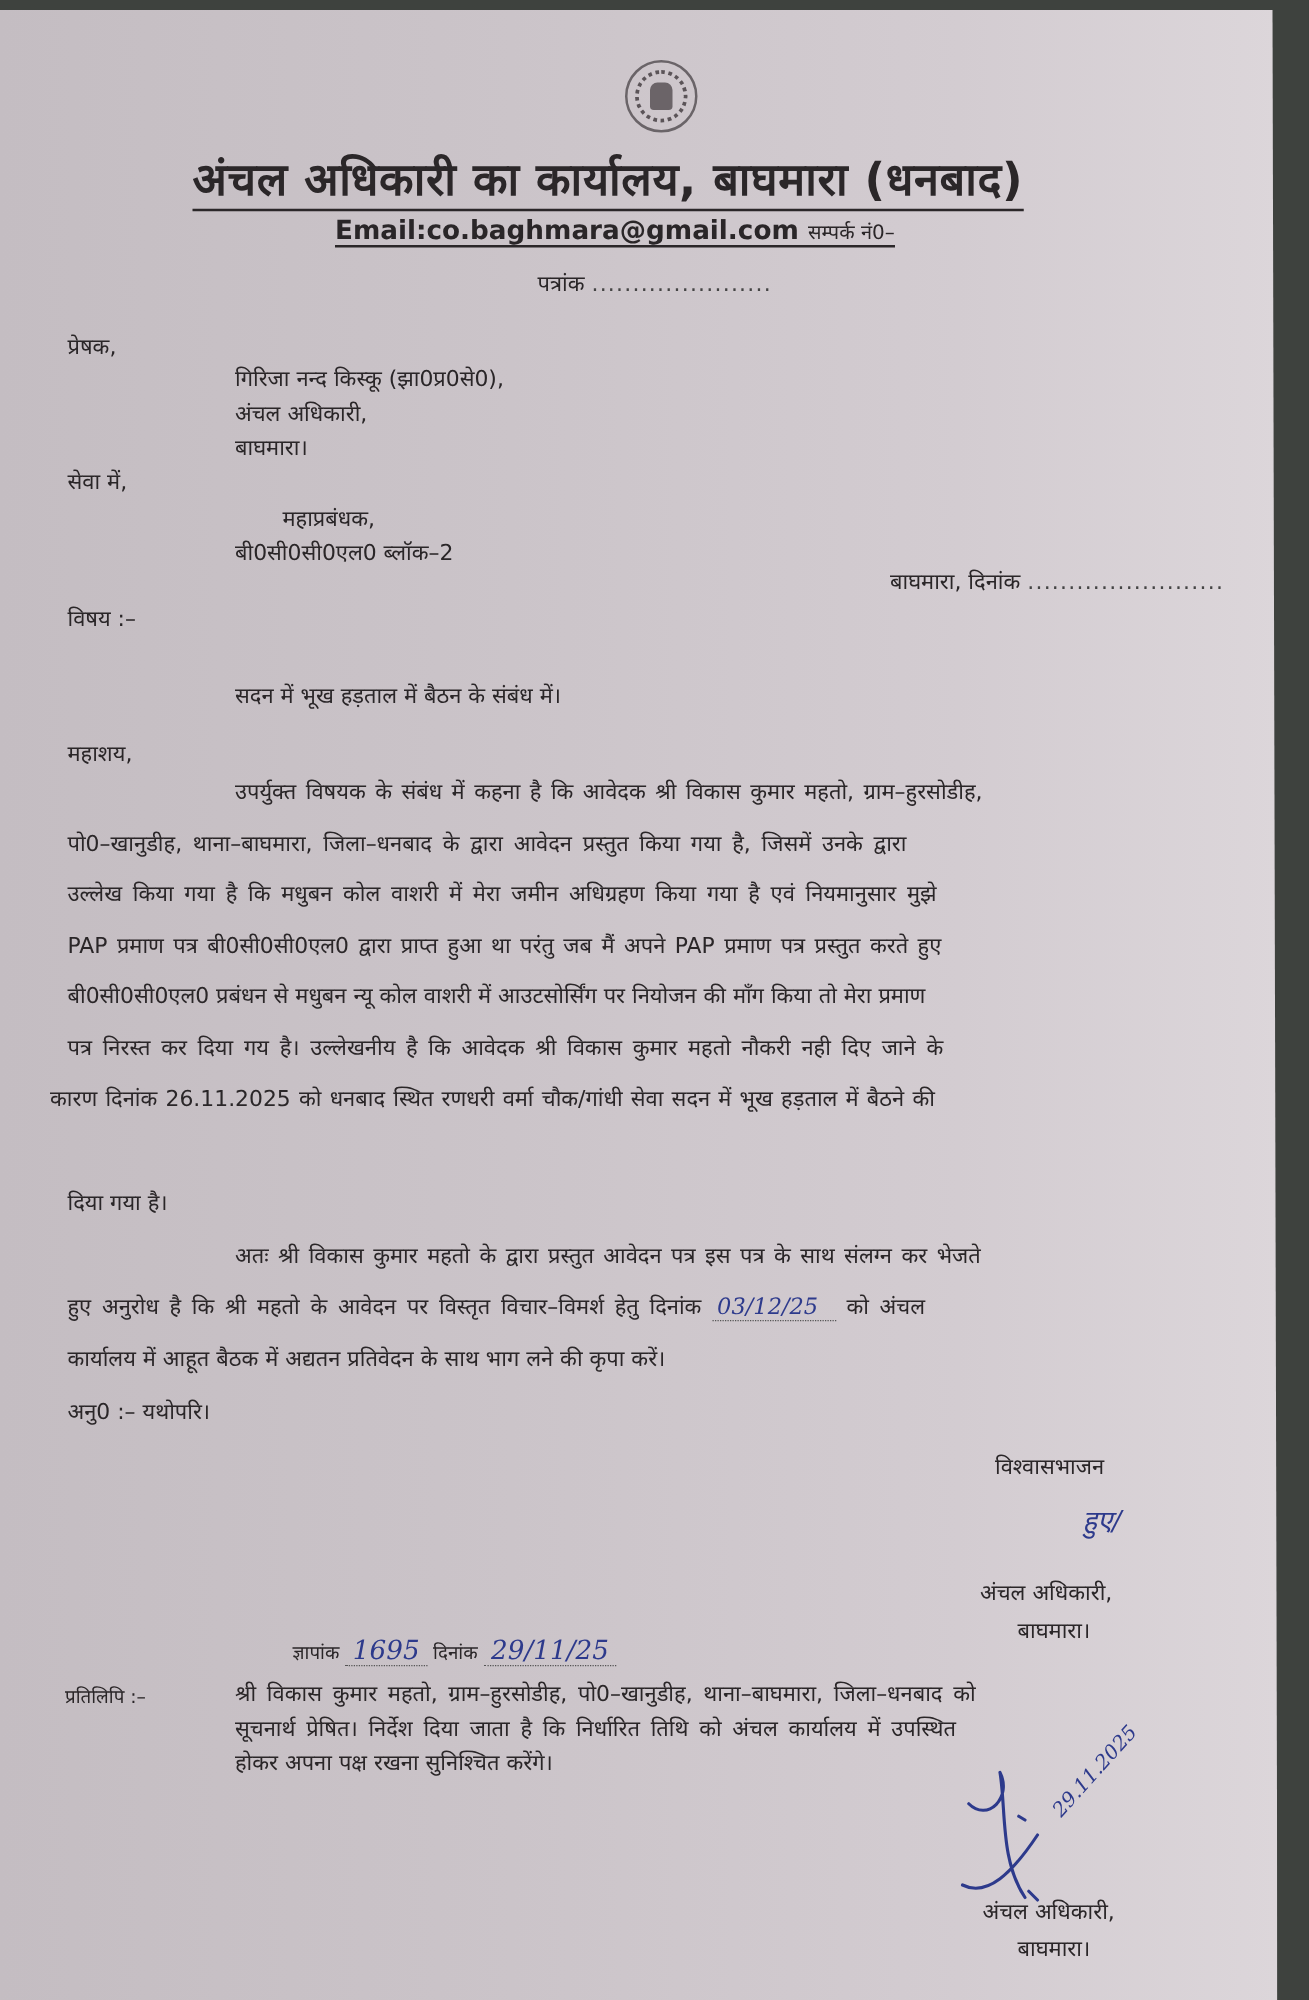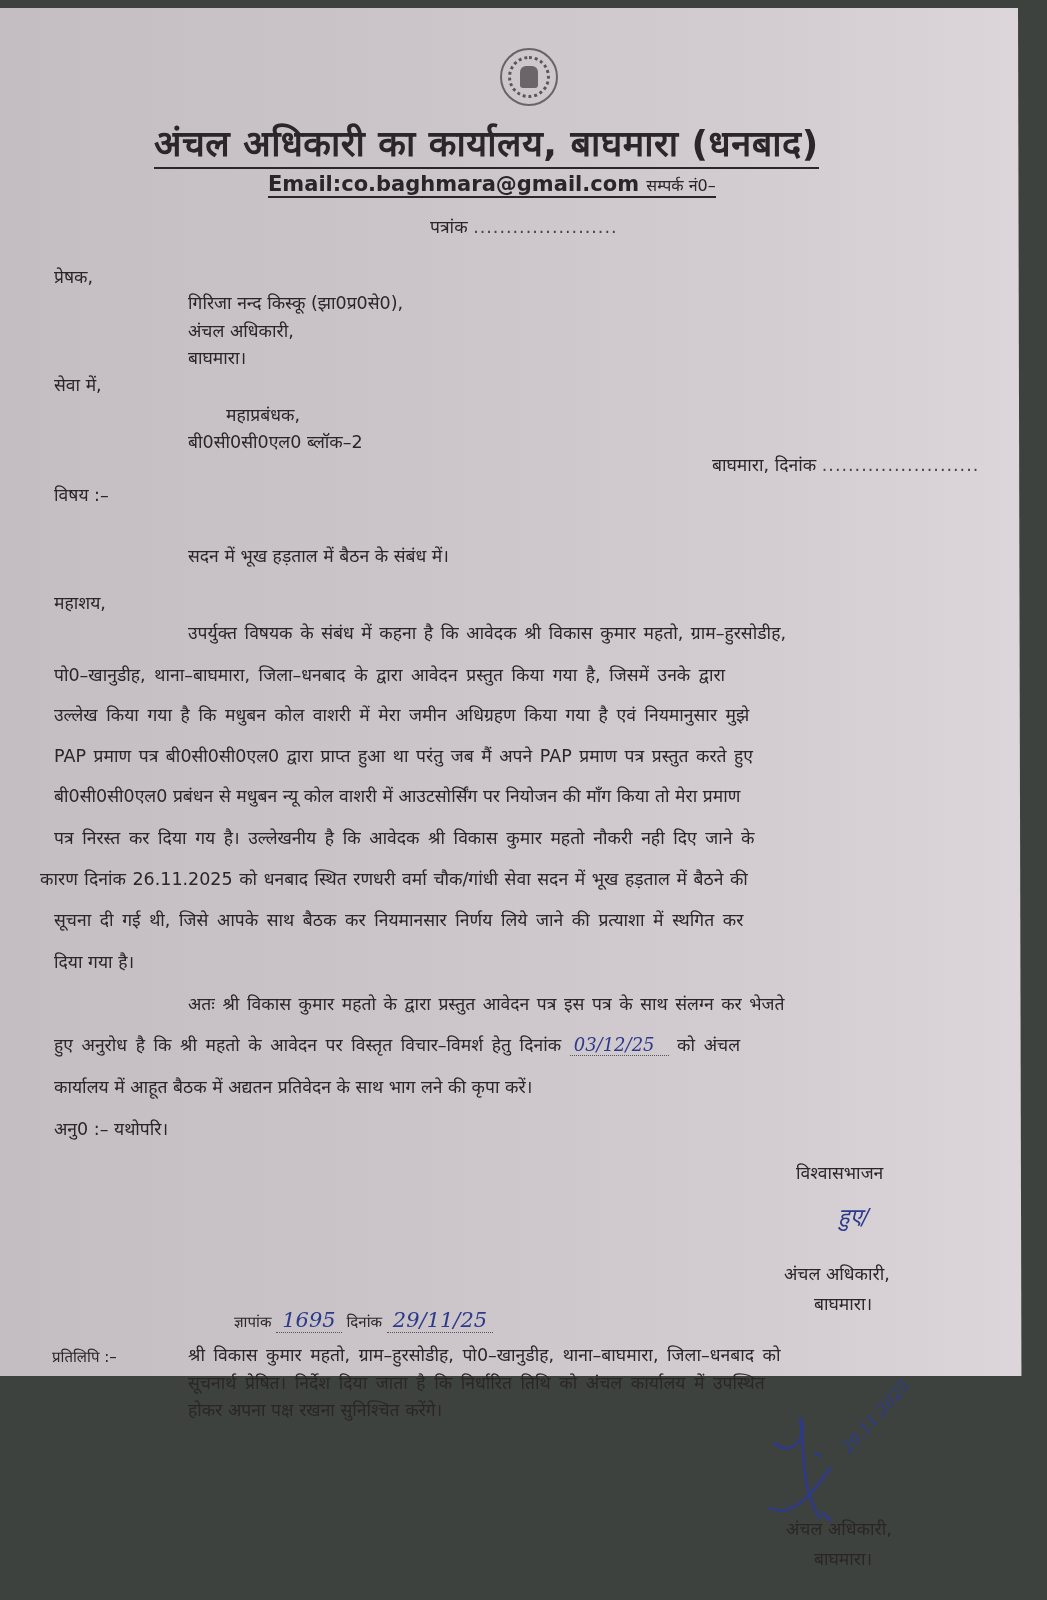--- a/index.html
+++ b/index.html
@@ -5,21 +5,21 @@
   html, body { margin: 0; padding: 0; }
   body {
     width: 1047px; height: 1600px; overflow: hidden;
     background: #3e423e;
     font-family: "DejaVu Sans", "Liberation Sans", sans-serif;
     color: #2a2628;
     position: relative;
   }
   .paper {
     position: absolute; left: 0; top: 8px;
-    width: 1022px; height: 1368px;
+    width: 1022px; height: 1592px;
     background: linear-gradient(90deg, #c4bdc2 0%, #cbc4c9 40%, #d3ccd1 75%, #dcd6da 100%);
     clip-path: polygon(0 0, 1018px 0, 1022px 1592px, 0 1592px);
   }
   .abs { position: absolute; white-space: nowrap; }
   .emblem {
     position: absolute; left: 500px; top: 40px; width: 58px; height: 58px;
     border-radius: 50%; border: 2px solid #6a6468;
     box-sizing: border-box;
     display: flex; align-items: center; justify-content: center;
   }
@@ -89,35 +89,34 @@
 
   <div class="abs line" style="left:54px; top:582px;">महाशय,</div>
 
   <div class="abs line" style="left:188px; top:612px; word-spacing:2px;">उपर्युक्त विषयक के संबंध में कहना है कि आवेदक श्री विकास कुमार महतो, ग्राम–हुरसोडीह,</div>
   <div class="abs line" style="left:54px; top:654px; word-spacing:3px;">पो0–खानुडीह, थाना–बाघमारा, जिला–धनबाद के द्वारा आवेदन प्रस्तुत किया गया है, जिसमें उनके द्वारा</div>
   <div class="abs line" style="left:54px; top:694px; word-spacing:3px;">उल्लेख किया गया है कि मधुबन कोल वाशरी में मेरा जमीन अधिग्रहण किया गया है एवं नियमानुसार मुझे</div>
   <div class="abs line" style="left:54px; top:735px; word-spacing:2px;">PAP प्रमाण पत्र बी0सी0सी0एल0 द्वारा प्राप्त हुआ था परंतु जब मैं अपने PAP प्रमाण पत्र प्रस्तुत करते हुए</div>
   <div class="abs line" style="left:54px; top:775px; word-spacing:0px;">बी0सी0सी0एल0 प्रबंधन से मधुबन न्यू कोल वाशरी में आउटसोर्सिंग पर नियोजन की माँग किया तो मेरा प्रमाण</div>
   <div class="abs line" style="left:54px; top:817px; word-spacing:3px;">पत्र निरस्त कर दिया गय है। उल्लेखनीय है कि आवेदक श्री विकास कुमार महतो नौकरी नही दिए जाने के</div>
   <div class="abs line" style="left:40px; top:858px; word-spacing:1px;">कारण दिनांक 26.11.2025 को धनबाद स्थित रणधरी वर्मा चौक/गांधी सेवा सदन में भूख हड़ताल में बैठने की</div>
-  <div class="abs line" style="left:54px; top:899px; word-spacing:3px;">सूचना दी गई थी, जिसे आपके साथ बैठक कर नियमानसार निर्णय लिये जाने की प्रत्याशा में स्थगित कर</div>
   <div class="abs line" style="left:54px; top:941px;">दिया गया है।</div>
 
   <div class="abs line" style="left:188px; top:983px; word-spacing:2px;">अतः श्री विकास कुमार महतो के द्वारा प्रस्तुत आवेदन पत्र इस पत्र के साथ संलग्न कर भेजते</div>
   <div class="abs line" style="left:54px; top:1024px; word-spacing:3px;">
     <span>हुए अनुरोध है कि श्री महतो के आवेदन पर विस्तृत विचार–विमर्श हेतु दिनांक</span>
     <span class="hand" style="border-bottom:1px dotted #555; font-size:18px; padding:0 14px 0 4px;">03/12/25</span>
     <span>को अंचल</span>
   </div>
   <div class="abs line" style="left:54px; top:1066px;">कार्यालय में आहूत बैठक में अद्यतन प्रतिवेदन के साथ भाग लने की कृपा करें।</div>
 
   <div class="abs line" style="left:54px; top:1108px;">अनु0 :– यथोपरि।</div>
 
   <div class="abs line" style="left:796px; top:1152px;">विश्वासभाजन</div>
-  <div class="abs hand" style="left:838px; top:1192px; font-size:22px;">हुए/</div>
+  <div class="abs hand" style="left:866px; top:1192px; font-size:22px;">हुए/</div>
   <div class="abs line" style="left:784px; top:1253px;">अंचल अधिकारी,</div>
   <div class="abs line" style="left:814px; top:1283px;">बाघमारा।</div>
 
   <div class="abs" style="left:188px; top:1300px; font-size:15px;margin-left:46px;">
     <span>ज्ञापांक</span>
     <span class="hand" style="border-bottom:1px dotted #555; font-size:21px; padding:0 6px;">1695</span>
     <span>दिनांक</span>
     <span class="hand" style="border-bottom:1px dotted #555; font-size:21px; padding:0 6px;">29/11/25</span>
   </div>
 

